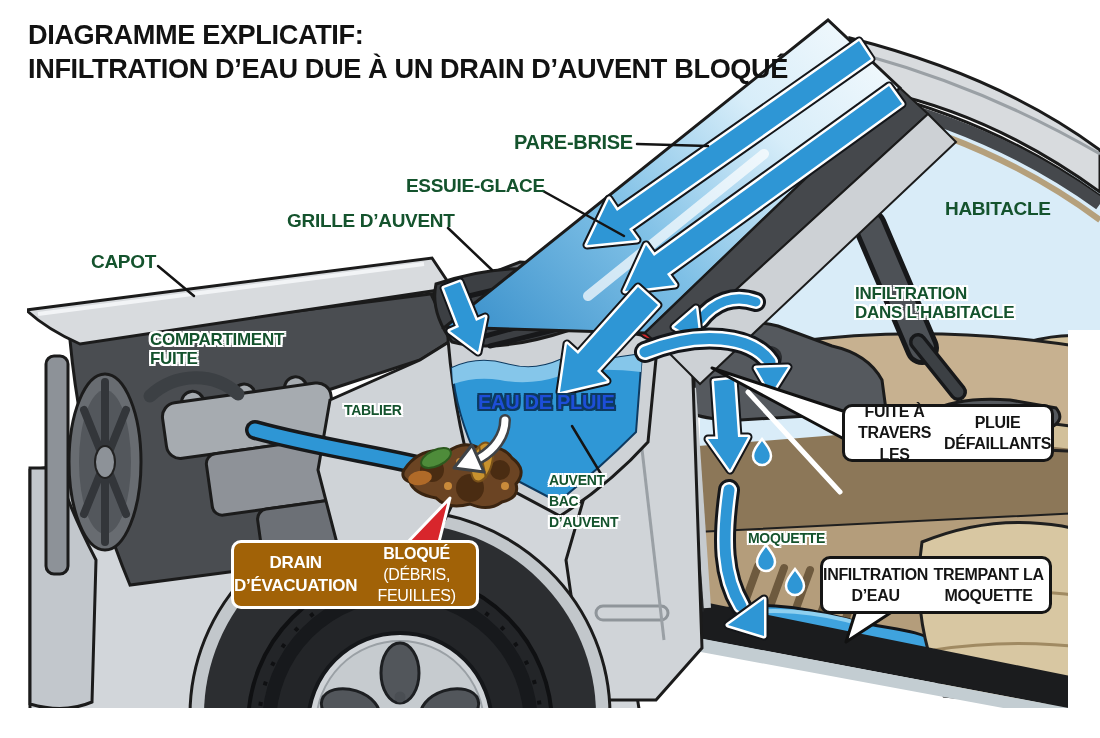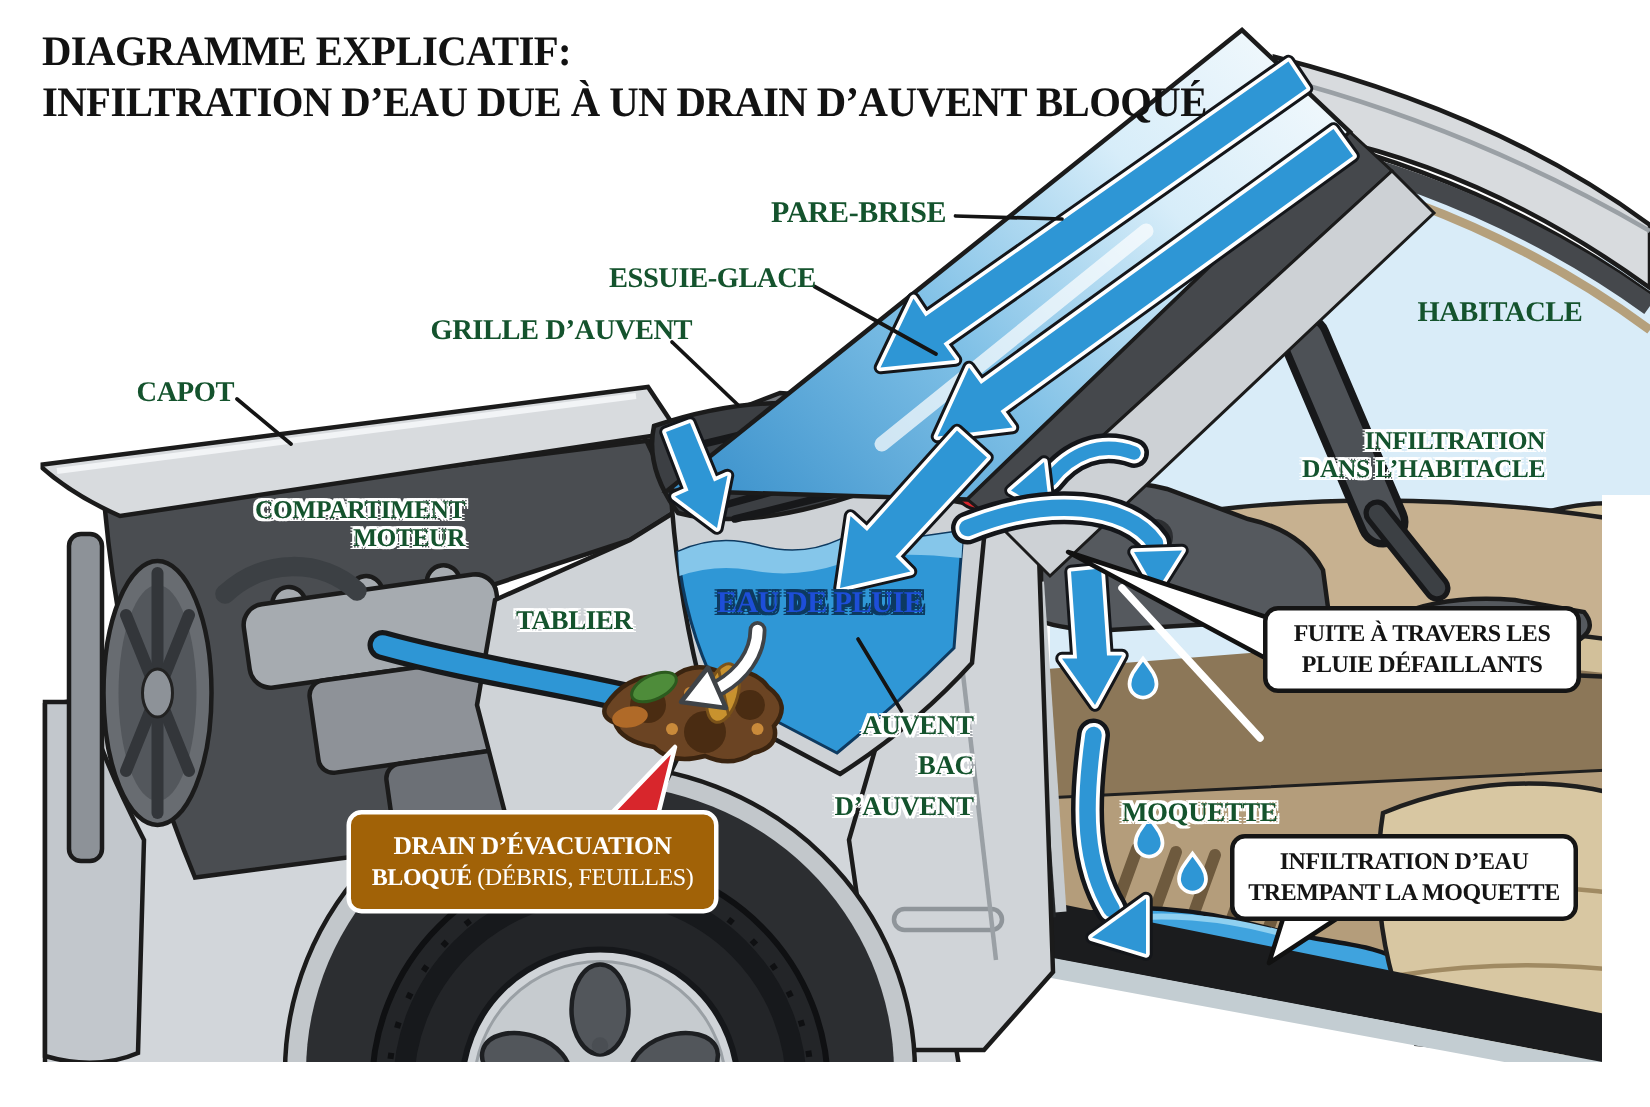--- a/index.html
+++ b/index.html
@@ -1,31 +1,31 @@
 <!DOCTYPE html>
 <html><head>
 <meta charset="utf-8">
 <style>
   html,body{margin:0;padding:0;background:#fff}
   #stage{position:relative;width:1100px;height:738px;background:#fff;overflow:hidden;
-         font-family:Liberation Serif, serif;}
+         font-family:Liberation Sans, sans-serif;}
   #art{position:absolute;left:0;top:0}
   
   .lbl{position:absolute;font-weight:700;color:#14532d;white-space:nowrap;
        letter-spacing:-.3px;line-height:1.12}
-  .s19{font-size:19px}.s18{font-size:18px}.s17{font-size:17px}.s20{font-size:20px}
-  .ctr{text-align:right;white-space:normal}
+  .s19{font-size:19px}.s18{font-size:14px}.s17{font-size:17px}.s20{font-size:20px}
+  .ctr{text-align:left;white-space:normal}
   .halo{text-shadow:2px 0 0 #fff,-2px 0 0 #fff,0 2px 0 #fff,0 -2px 0 #fff,
         2px 2px 0 #fff,-2px -2px 0 #fff,2px -2px 0 #fff,-2px 2px 0 #fff}
   .halonavy{color:#1d4ed8;text-shadow:2px 0 0 #0d3a61,-2px 0 0 #0d3a61,0 2px 0 #0d3a61,
         0 -2px 0 #0d3a61,2px 2px 0 #0d3a61,-2px -2px 0 #0d3a61,2px -2px 0 #0d3a61,-2px 2px 0 #0d3a61}
   .ttl{position:absolute;left:28px;top:18px;font-size:28px;font-weight:700;color:#121212;
        line-height:1.2;letter-spacing:-.4px;transform:scaleX(.97);transform-origin:0 0}
   .box{position:absolute;background:#fff;border:3px solid #151515;border-radius:10px;
-       display:flex;flex-direction:column;justify-content:center;align-items:center;
+       display:flex;flex-direction:row;justify-content:center;align-items:center;
        font-weight:700;font-size:16px;color:#141414;line-height:1.32;letter-spacing:-.3px;
        text-align:center}
   .box.red{background:#a16207;border-color:#fff;color:#fff}
   .box.red .sub{font-weight:400}
   
   .ok{fill:none;stroke:#14161a;stroke-width:9;stroke-linejoin:round;stroke-linecap:round}
   .ow{fill:none;stroke:#ffffff;stroke-width:5;stroke-linejoin:round;stroke-linecap:round}
   .ofill{fill:#2e96d5;stroke:none}
   .sk{fill:none;stroke:#14161a;stroke-width:22;stroke-linecap:round}
   .sw{fill:none;stroke:#ffffff;stroke-width:16;stroke-linecap:round}
@@ -293,21 +293,21 @@
   <div>INFILTRATION D’EAU DUE À UN DRAIN D’AUVENT BLOQUÉ</div>
 </div>
 
 <div class="lbl s20" style="left:514px;top:131px">PARE-BRISE</div>
 <div class="lbl s19" style="left:406px;top:175px">ESSUIE-GLACE</div>
 <div class="lbl s19" style="left:287px;top:210px">GRILLE D’AUVENT</div>
 <div class="lbl s19" style="left:91px;top:251px">CAPOT</div>
 
 <div class="lbl s17 ctr halo" style="left:150px;top:330px;width:160px">
   <div>COMPARTIMENT</div>
-  <div>MOTEUR</div>
+  <div>FUITE</div>
 </div>
 
 <div class="lbl s18 halo" style="left:344px;top:403px">TABLIER</div>
 
 <div class="lbl s20 halonavy" style="left:478px;top:391px">EAU DE PLUIE</div>
 
 <div class="lbl s18 ctr halo" style="left:549px;top:470px;width:100px;line-height:1.5">
   <div>AUVENT</div>
   <div>BAC</div>
   <div>D’AUVENT</div>

